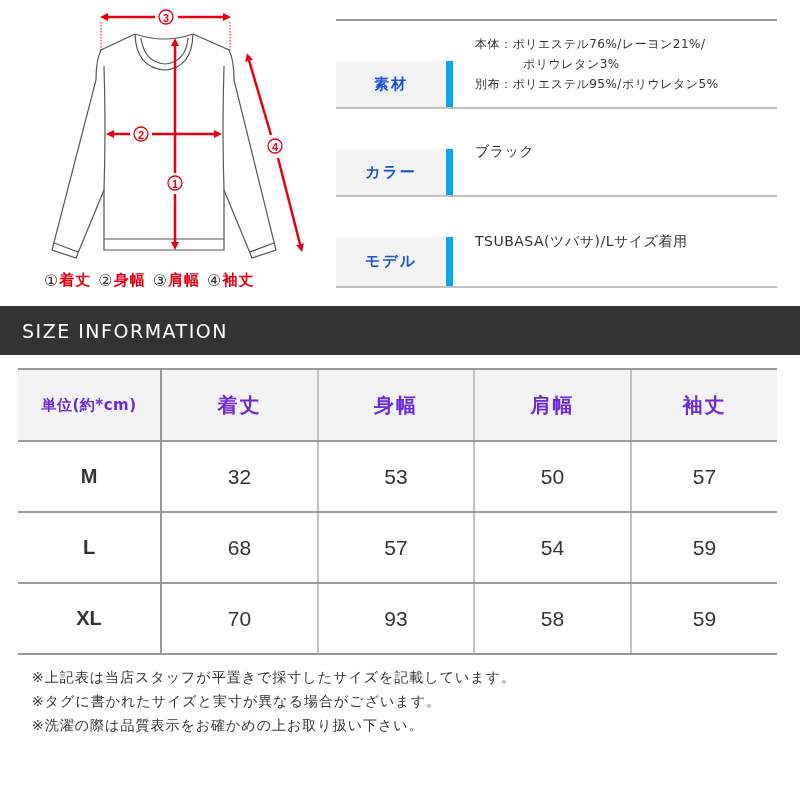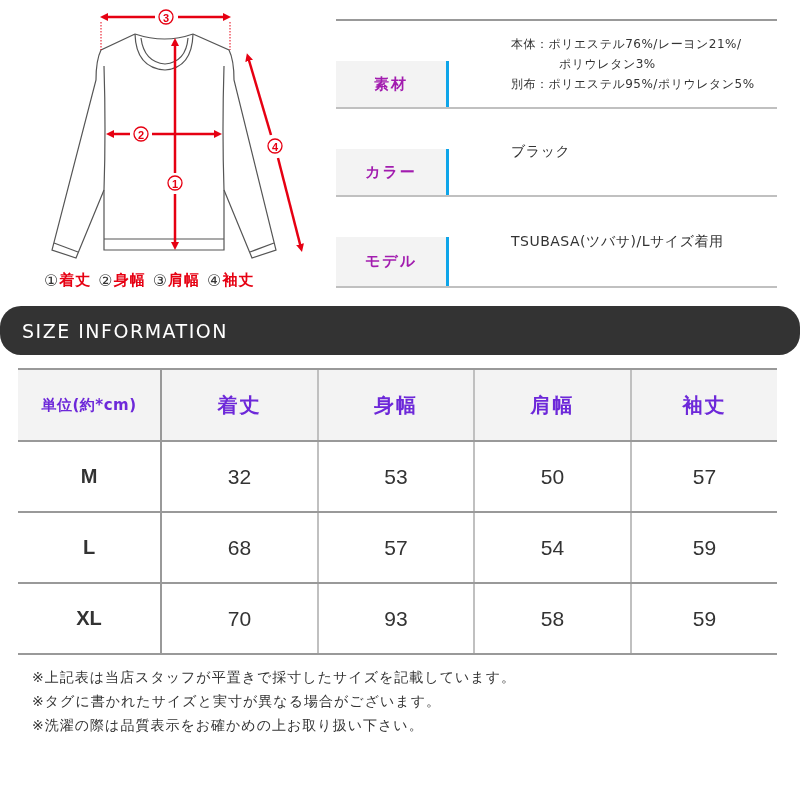--- a/index.html
+++ b/index.html
@@ -19,35 +19,35 @@
   .legend-label { color: #e60012; letter-spacing: 1px; }
 
   
   .spec-table {
     position: absolute; left: 336px; top: 19px; width: 441px;
     border-top: 2px solid #999999; border-bottom: 2px solid #c0c0c0;
   }
   .spec-row { display: flex; height: 88px; border-bottom: 2px solid #c0c0c0; box-sizing: border-box; }
   .spec-row:last-child { border-bottom: none; height: 89px; }
   .spec-label {
-    width: 110px; background: #f3f3f3; border-right: 3px solid #0ea5e9;
+    width: 110px; background: #f3f3f3; border-right: 7px solid #0ea5e9;
     display: flex; align-items: center; justify-content: center;
-    font-size: 15px; font-weight: bold; letter-spacing: 2px; color: #a21caf; margin-top: 40px;
+    font-size: 15px; font-weight: bold; letter-spacing: 2px; color: #1d4ed8; margin-top: 40px;
   }
   .spec-value {
     flex: 1; display: flex; flex-direction: column; justify-content: center;
-    padding-left: 22px; font-size: 14px; color: #333; letter-spacing: 0.5px; margin-left: 40px;
+    padding-left: 22px; font-size: 14px; color: #333; letter-spacing: 0.5px;
   }
   .spec-value.small { font-size: 12px; line-height: 20px; padding-left: 22px; }
   .spec-line-indent { padding-left: 48px; }
 
   
   .band {
     position: absolute; left: 0; top: 306px; width: 800px; height: 49px; background: #333333;
-    display: flex; align-items: center; border-radius: 21px;
+    display: flex; align-items: center;
   }
   .band-title {
     margin-left: 22px; color: #ffffff; font-size: 19px; letter-spacing: 1.5px;
     font-family: "DejaVu Sans", "Liberation Sans", sans-serif;
   }
 
   
   .size-table {
     position: absolute; left: 18px; top: 368px; width: 759px;
     border-collapse: collapse; table-layout: fixed;

